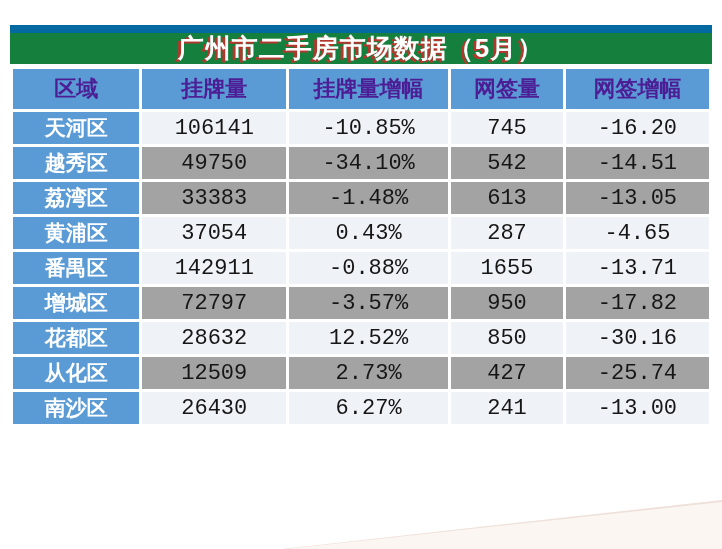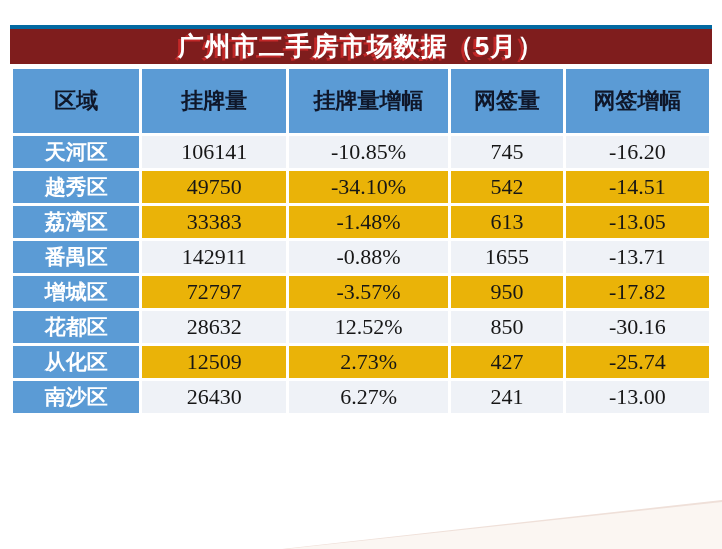--- a/index.html
+++ b/index.html
@@ -25,66 +25,66 @@
     background:#fbf6f2;
   }
   .board {
     position:absolute;
     left:10px; top:25px;
     width:702px;
   }
   .title-bar {
     box-sizing:border-box;
     height:39px;
-    background:#7f1d1d;
-    border-top:4px solid #0369a1;
+    background:#15803d;
+    border-top:8px solid #0369a1;
     color:#ffffff;
     font-size:26px;
     font-weight:bold;
     letter-spacing:1px;
     display:flex; align-items:center; justify-content:center;
     text-shadow:-3px 2px 0 rgba(206,42,42,0.85);
     margin-bottom:2px;
   }
   table.data-table {
     width:100%;
     border-collapse:separate;
     border-spacing:3px;
     table-layout:fixed;
   }
   table.data-table th {
     height:40px;
     background:#5b9bd5;
-    color:#0f172a;
+    color:#4c1d95;
     font-size:22px;
     font-weight:bold;
     text-align:center;
-    padding:12px;
+    padding:0;
   }
   table.data-table td {
     height:32px;
     text-align:center;
     vertical-align:middle;
     padding:0;
     overflow:hidden;
     white-space:nowrap;
   }
   td.district-cell {
     background:#5b9bd5;
     color:#ffffff;
     font-size:21px;
     font-weight:bold;
   }
   td.value-cell {
-    font-family:Liberation Serif, serif;
+    font-family:Liberation Mono, monospace;
     font-size:22px;
     color:#161616;
   }
   tr.row-odd  td.value-cell { background:#eff2f7; }
-  tr.row-even td.value-cell { background:#eab308; }
+  tr.row-even td.value-cell { background:#a3a3a3; }
 </style>
 </head>
 <body>
 
 <div class="stage">
 
   <div class="corner-decor">
     <div class="corner-decor-inner"></div>
   </div>
 
@@ -124,20 +124,27 @@
             <td class="value-cell">-14.51</td>
           </tr>
           <tr class="row-even">
             <td class="district-cell">荔湾区</td>
             <td class="value-cell">33383</td>
             <td class="value-cell">-1.48%</td>
             <td class="value-cell">613</td>
             <td class="value-cell">-13.05</td>
           </tr>
           <tr class="row-odd">
+            <td class="district-cell">黄浦区</td>
+            <td class="value-cell">37054</td>
+            <td class="value-cell">0.43%</td>
+            <td class="value-cell">287</td>
+            <td class="value-cell">-4.65</td>
+          </tr>
+          <tr class="row-odd">
             <td class="district-cell">番禺区</td>
             <td class="value-cell">142911</td>
             <td class="value-cell">-0.88%</td>
             <td class="value-cell">1655</td>
             <td class="value-cell">-13.71</td>
           </tr>
           <tr class="row-even">
             <td class="district-cell">增城区</td>
             <td class="value-cell">72797</td>
             <td class="value-cell">-3.57%</td>

